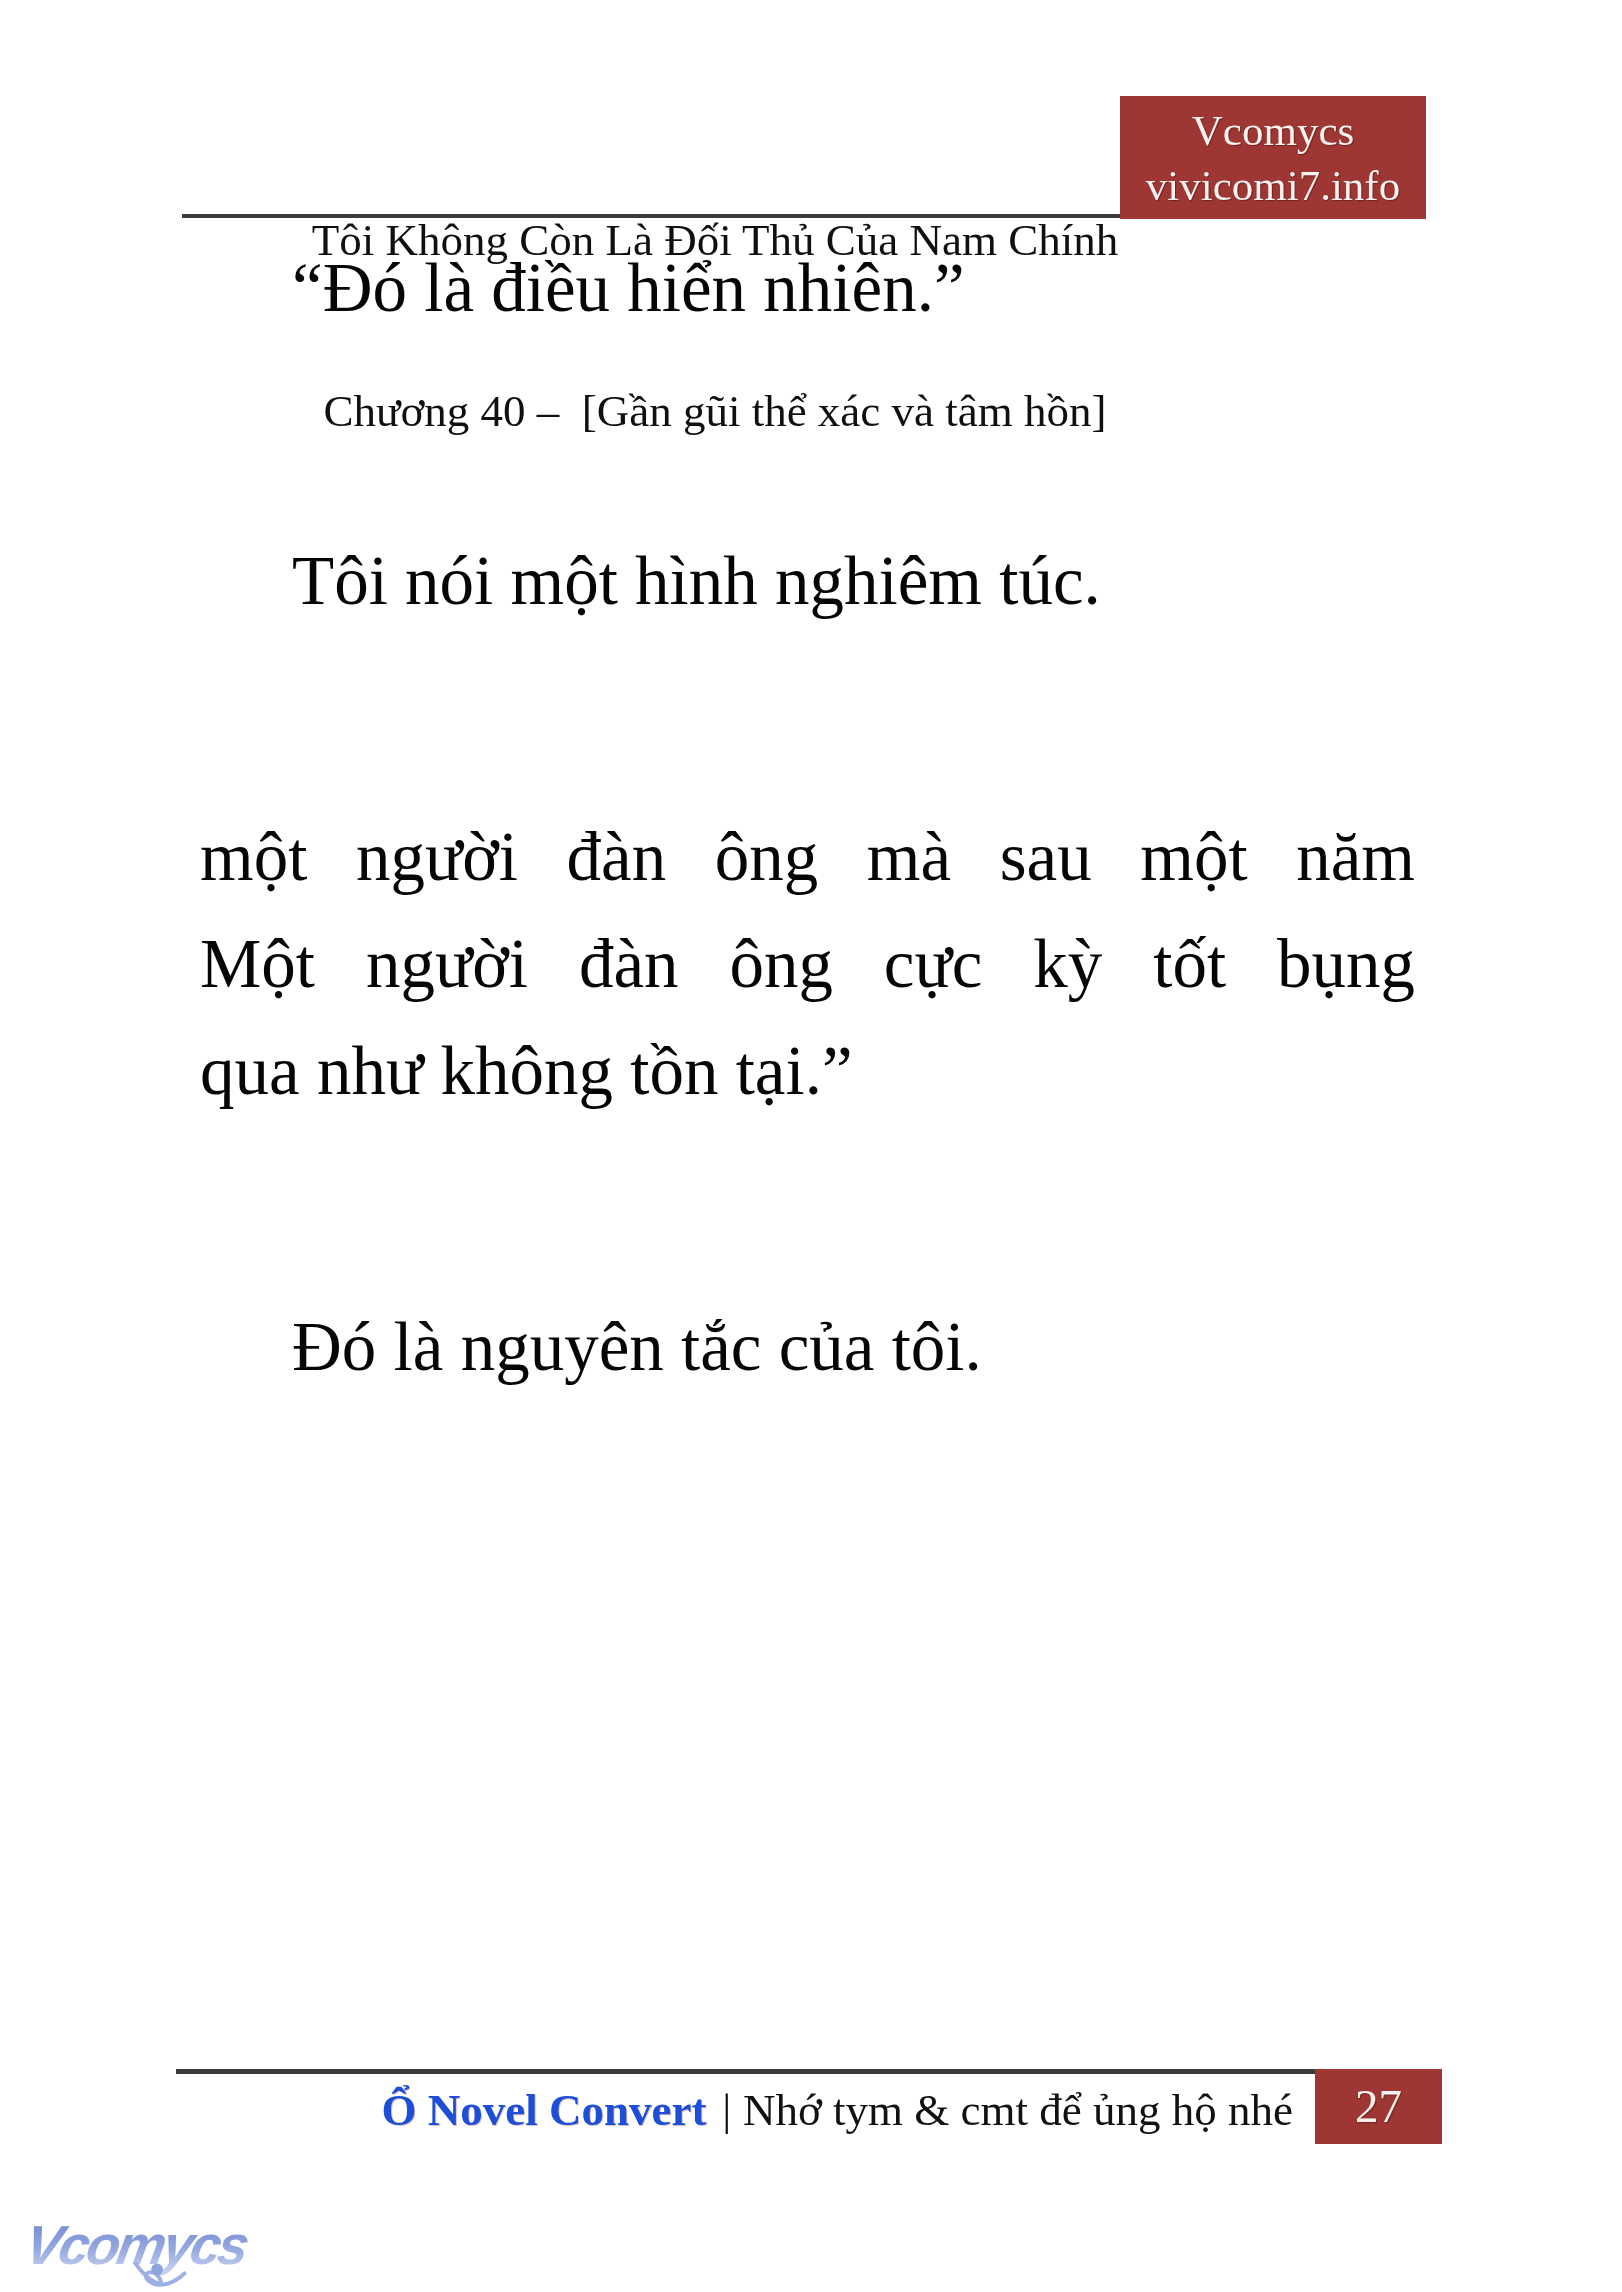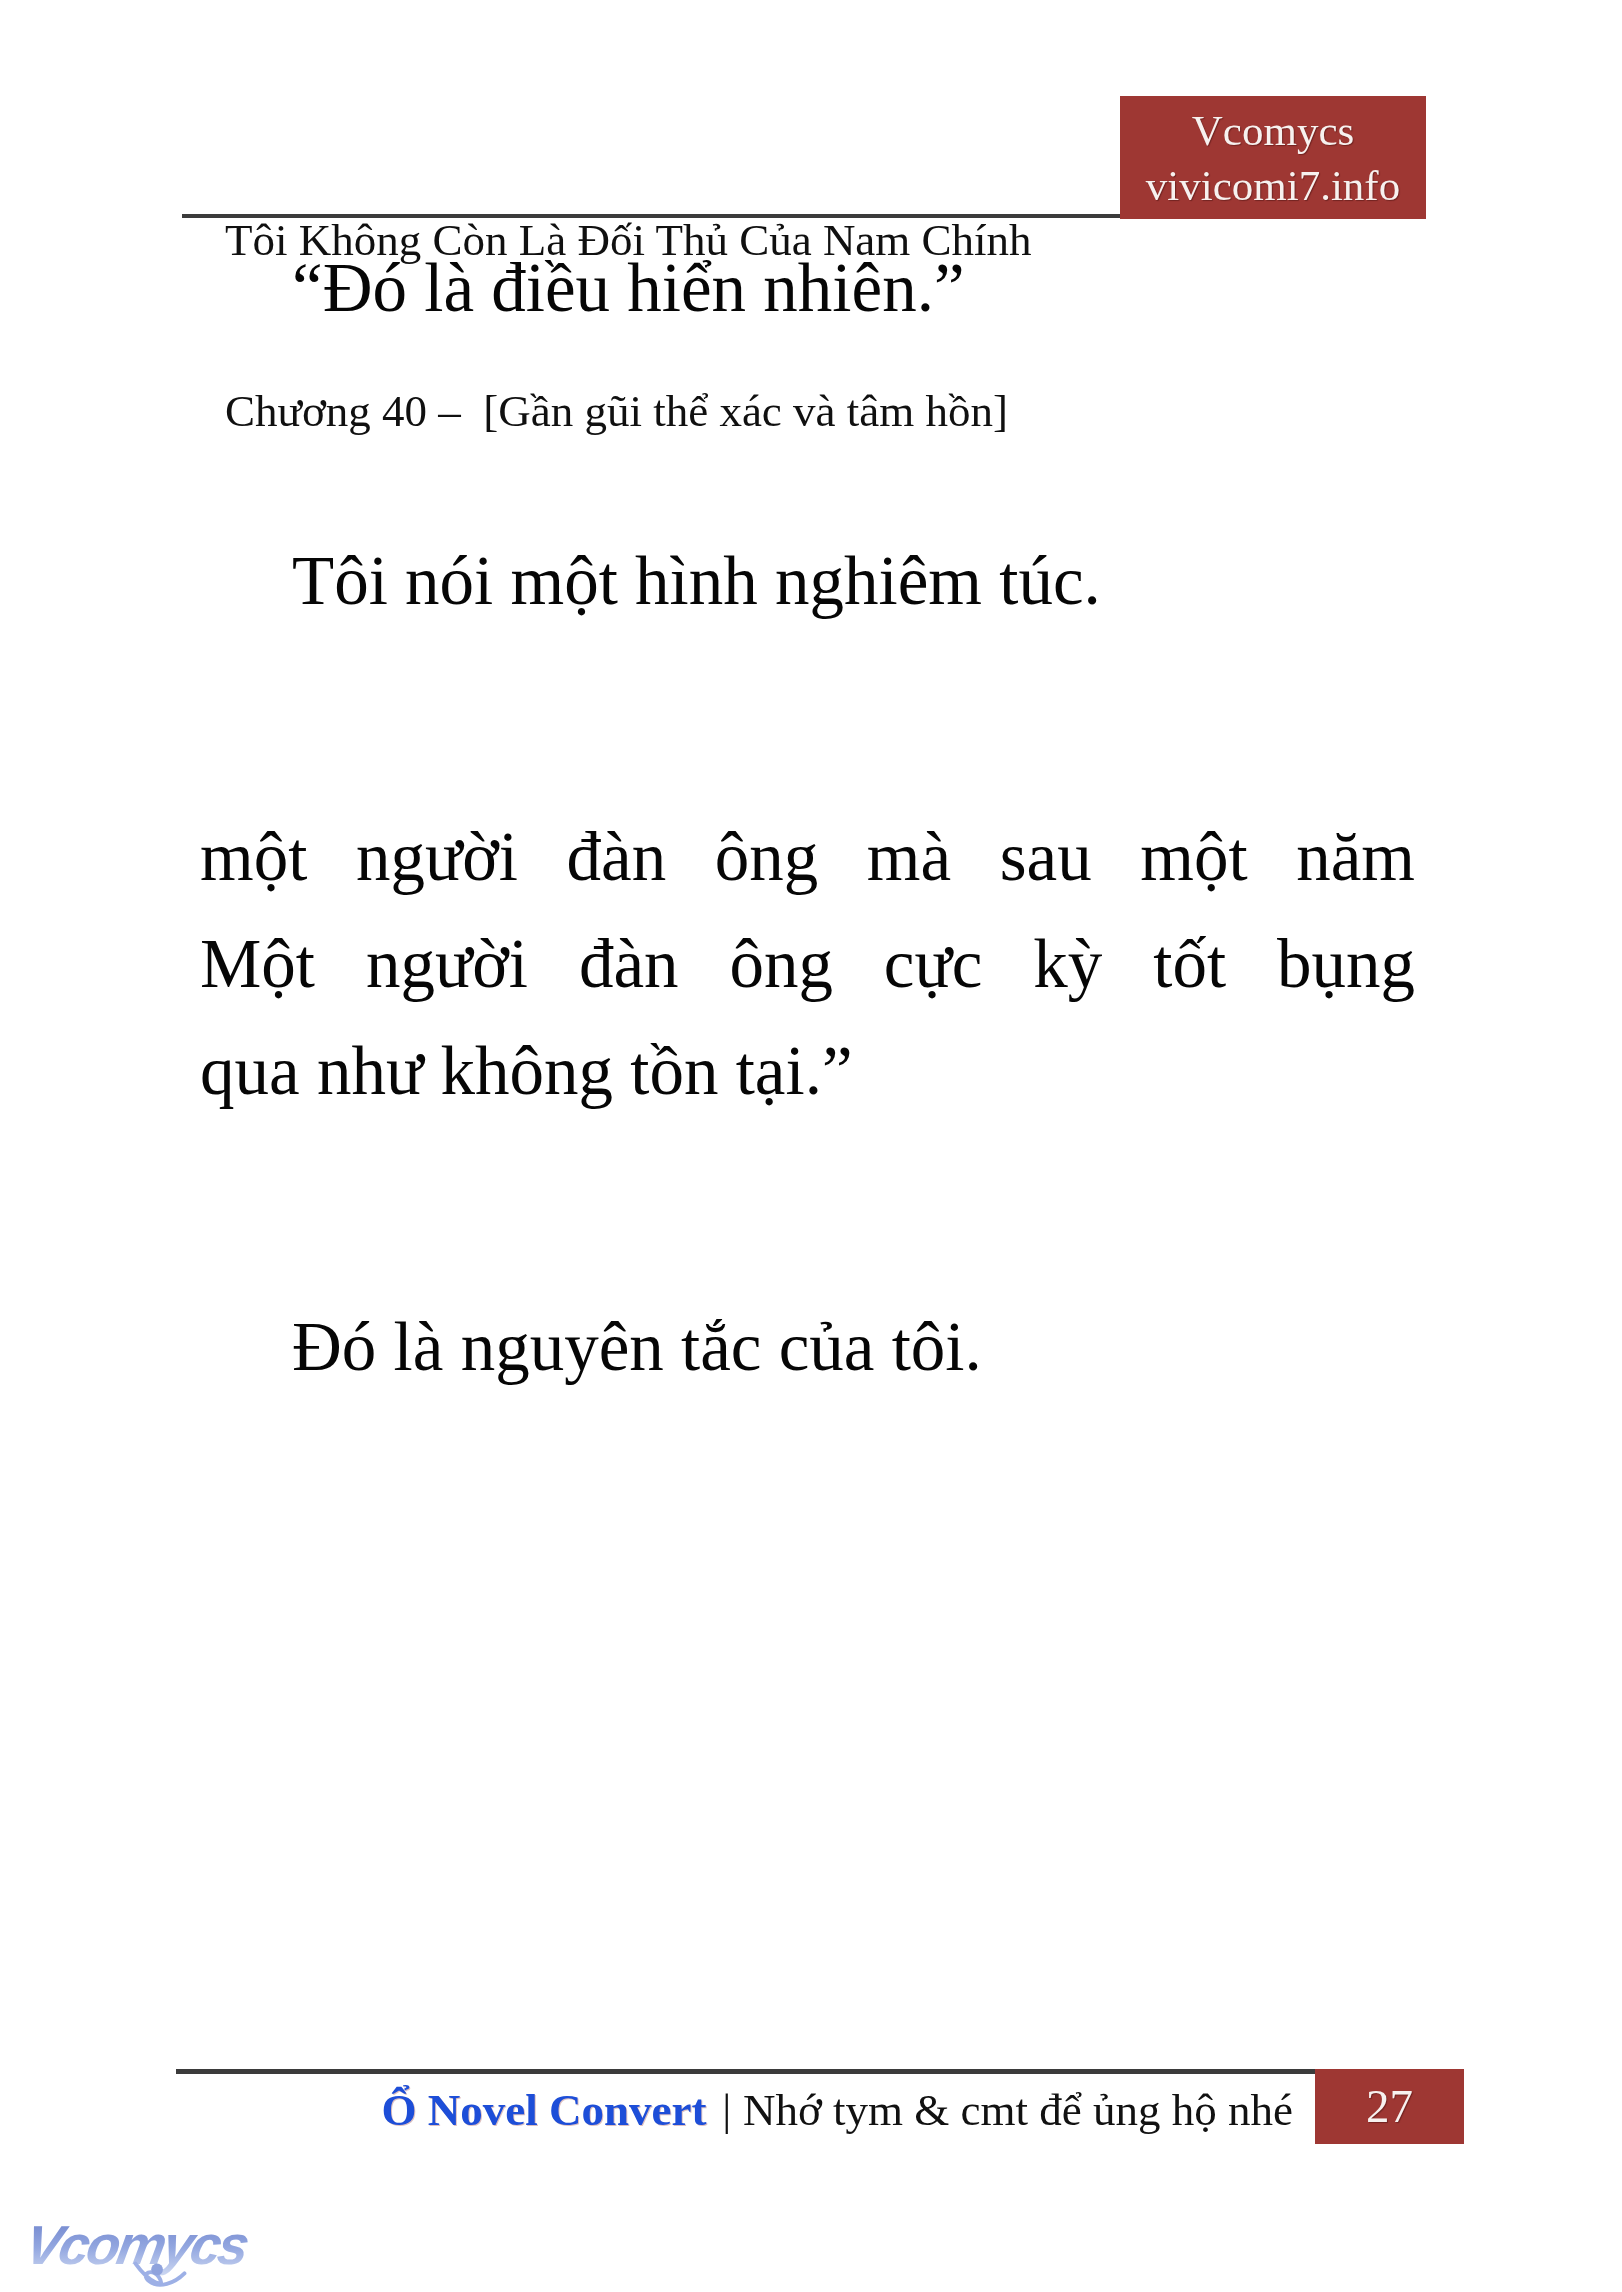--- a/index.html
+++ b/index.html
@@ -12,21 +12,21 @@
     font-family: "Liberation Serif", "DejaVu Serif", serif;
     color: #0b0b0b;
   }
 
   
   .header-title {
     position: absolute;
     left: 225px;
     top: 98px;
     width: 980px;
-    text-align: left;
+    text-align: center;
     font-size: 45px;
     line-height: 57px;
     color: #101010;
     white-space: pre-wrap;
   }
   .header-badge {
     position: absolute;
     left: 1120px;
     top: 96px;
     width: 306px;
@@ -94,21 +94,21 @@
   }
   .footer-sep {
     font-weight: normal;
     color: #111111;
     padding: 0 11.8px 0 15.7px;
   }
   .footer-badge {
     position: absolute;
     left: 1315px;
     top: 2069px;
-    width: 149px;
+    width: 127px;
     height: 75px;
     background: #9e3733;
     color: #f7f1ef;
     text-align: center;
     font-size: 47px;
     line-height: 75px;
     text-shadow: 1px 1px 1px rgba(60,10,10,0.45);
   }
 
   

